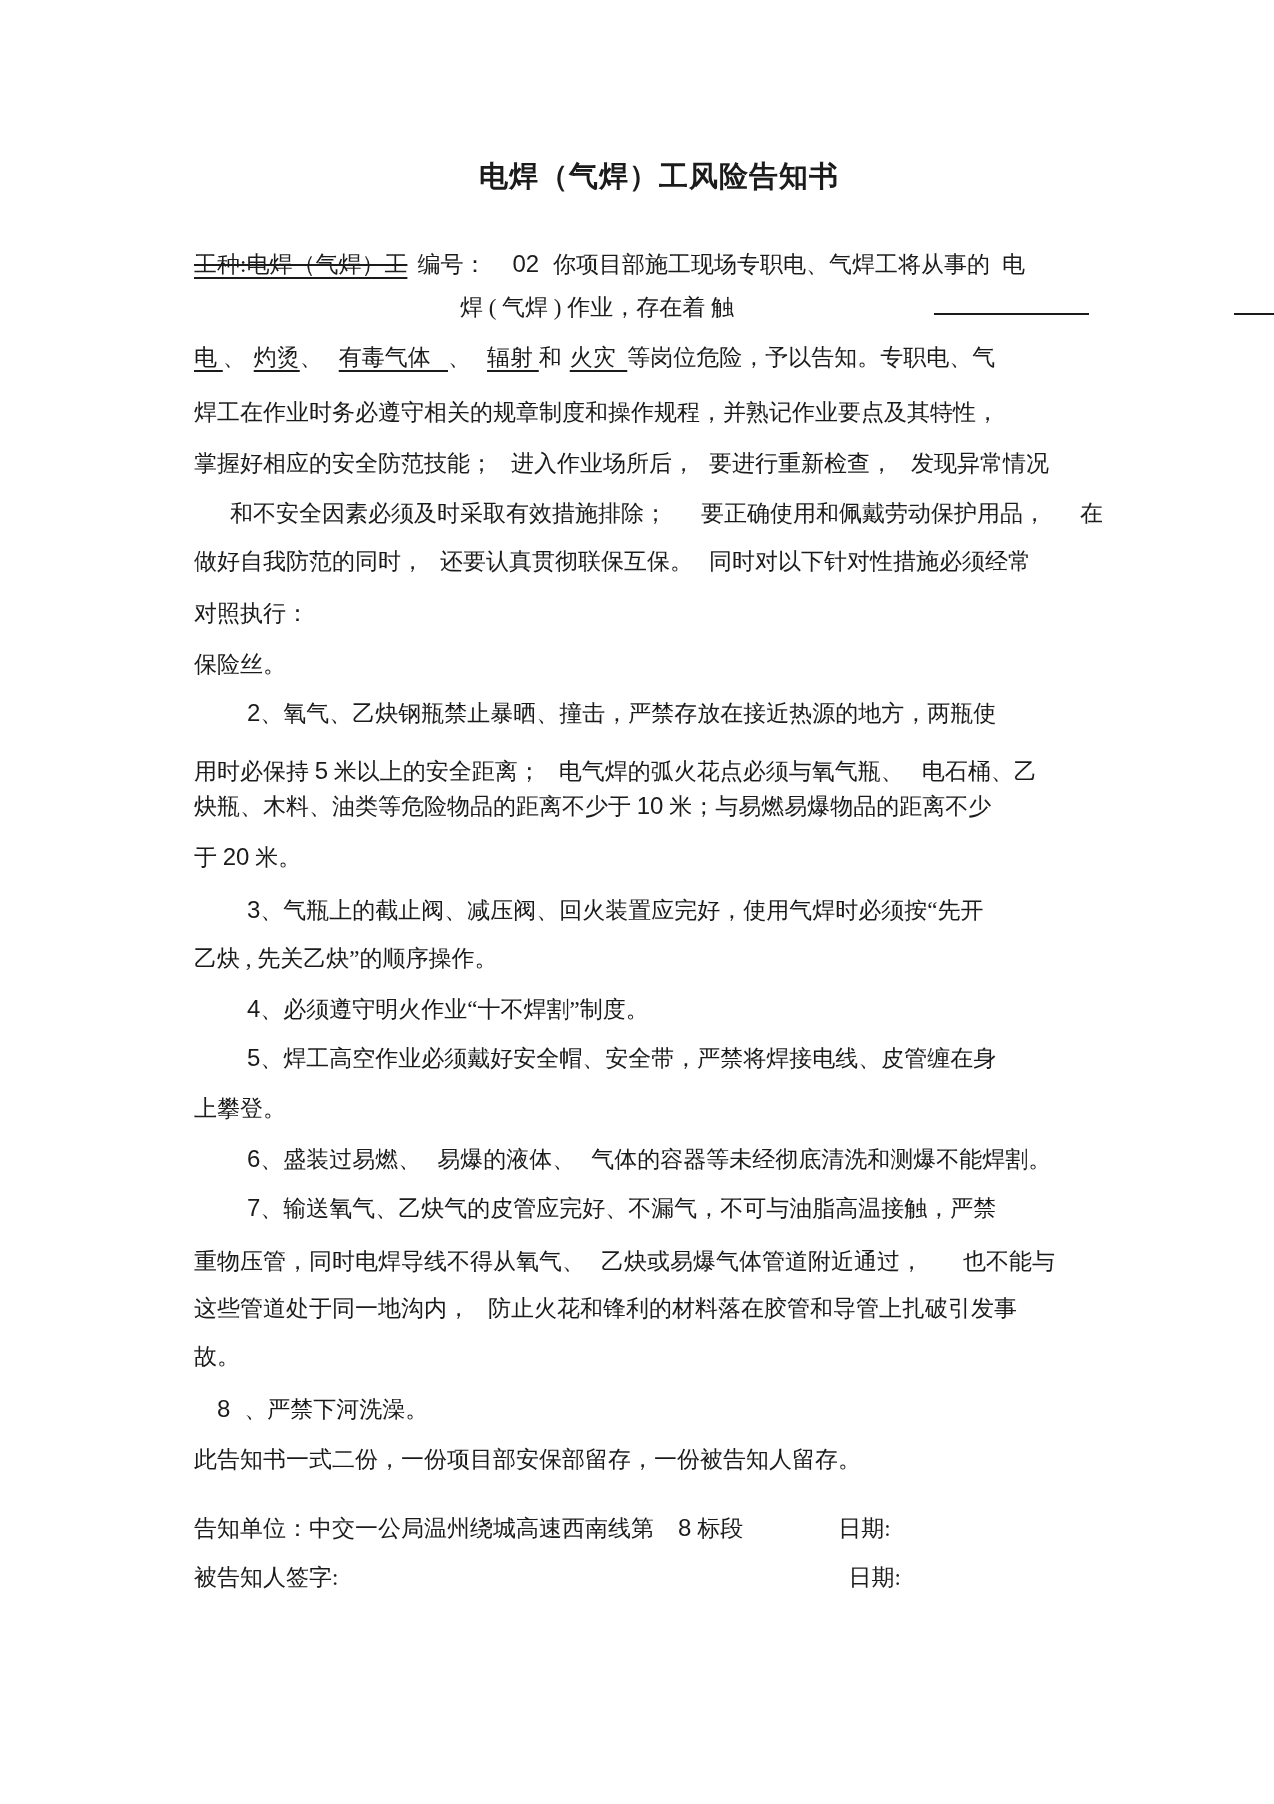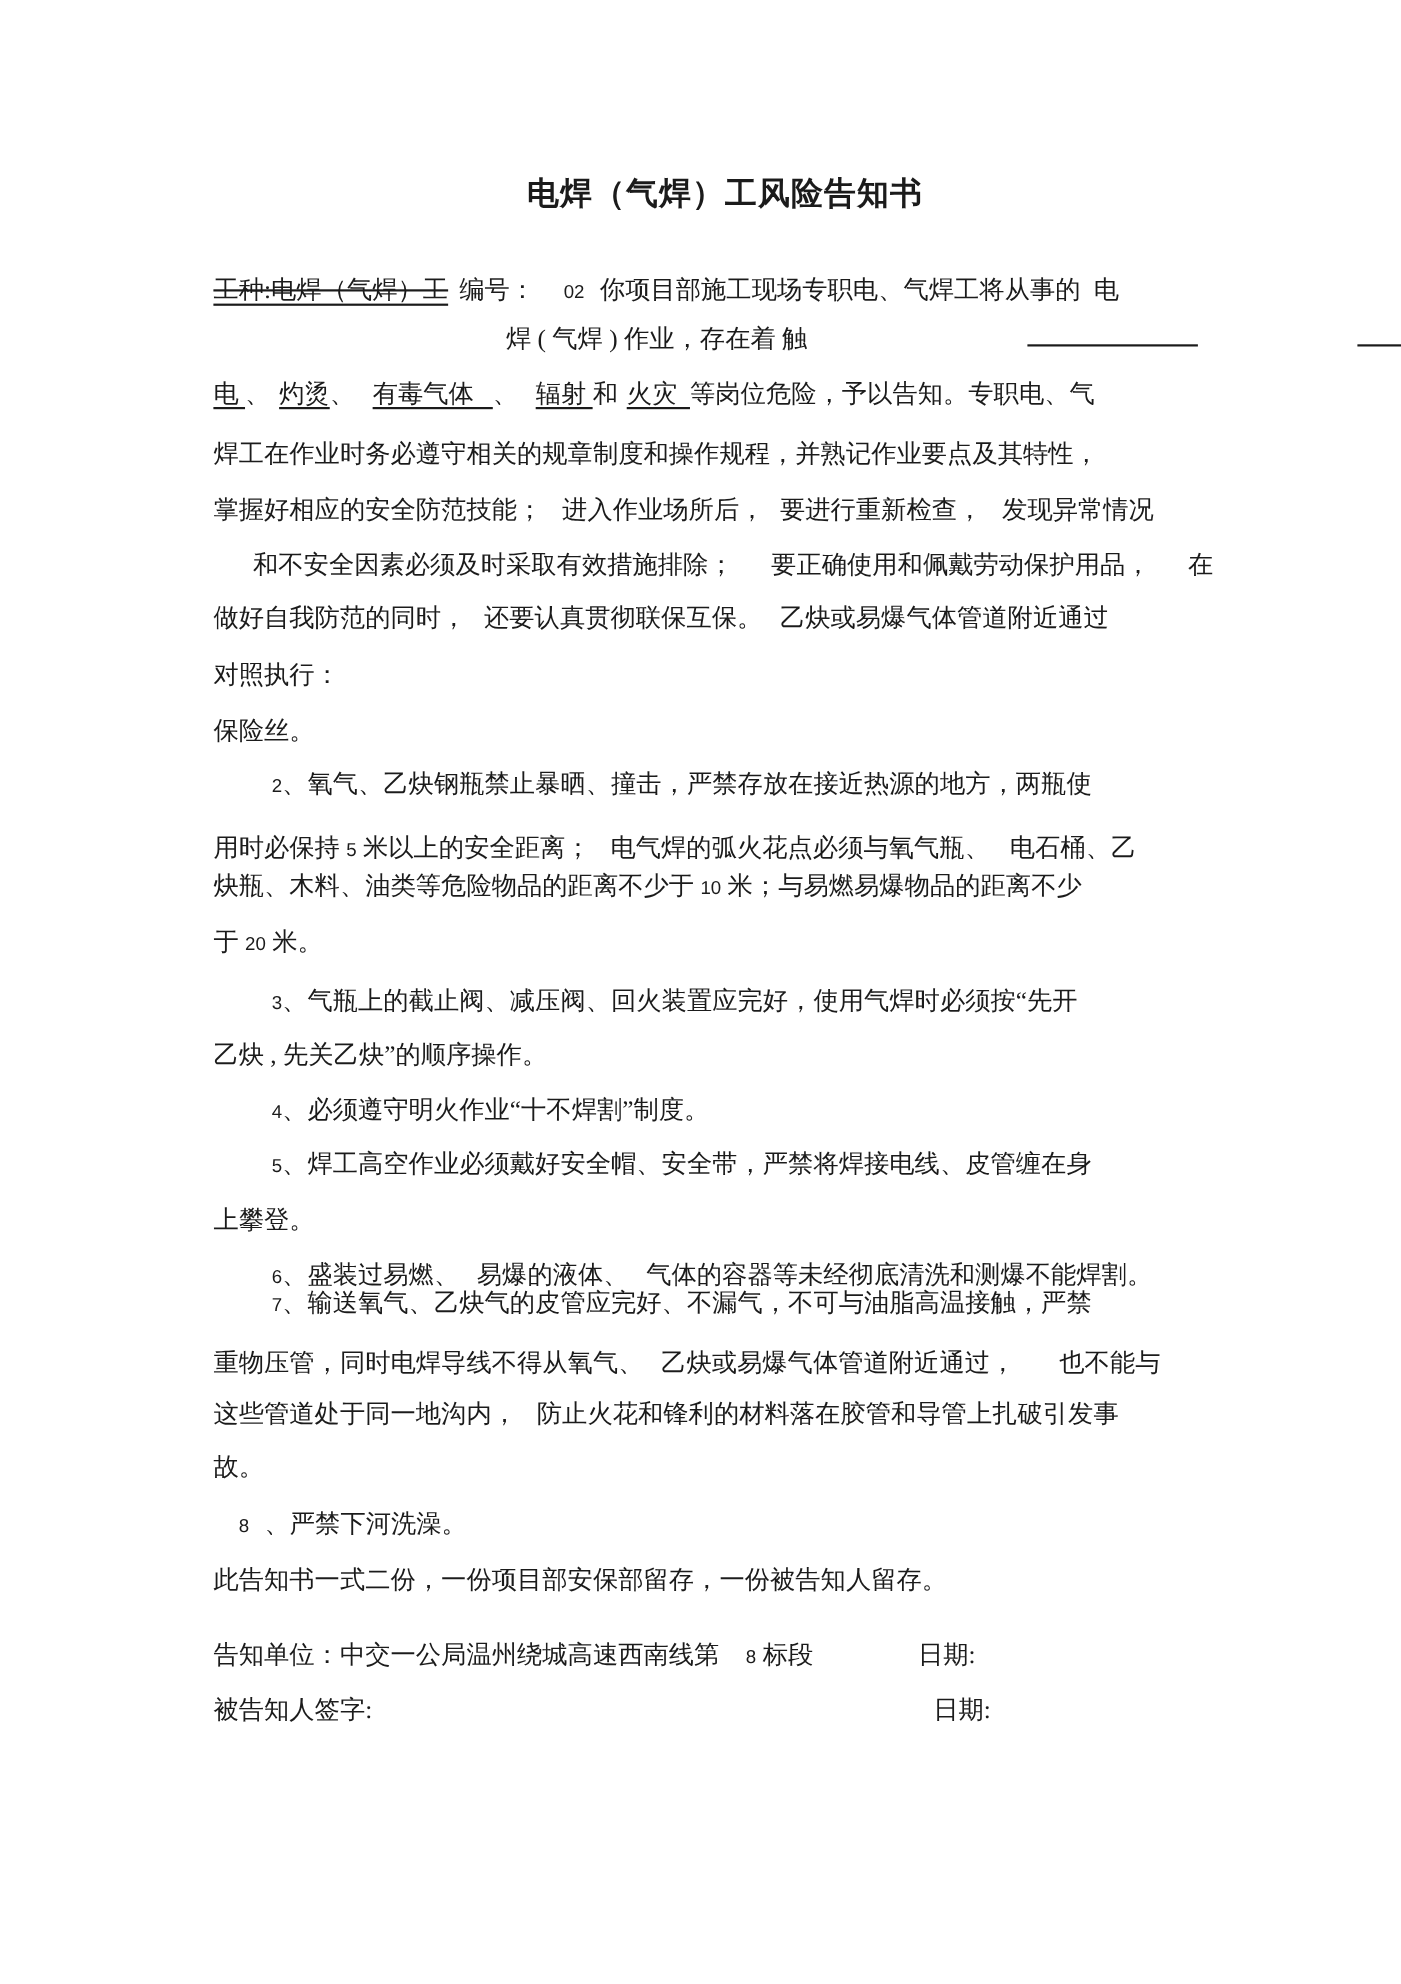--- a/index.html
+++ b/index.html
@@ -29,21 +29,21 @@
     height:26px;
     font-size:23px;
     line-height:26px;
     white-space:pre;
   }
   .seg{white-space:pre;}
   .u{text-decoration:underline;text-underline-offset:5px;}
   .us{text-decoration:underline line-through;text-underline-offset:5px;}
   .num{
     font-family:"Liberation Sans","DejaVu Sans",sans-serif;
-    font-size:17px;
+    font-size:24px;
   }
   .gap{display:inline-block;height:1px;}
   .blank{
     display:inline-block;
     height:21px;
     border-bottom:2px solid #1b1b1b;
     vertical-align:baseline;
   }
 </style>
 </head>
@@ -51,34 +51,34 @@
 
 <div class="page">
   <div class="title">电焊（气焊）工风险告知书</div>
   <div class="doc-body">
       <div class="line" style="margin-top: 57px;"><span class="seg us">工种:电焊（气焊）工</span><span class="gap" style="width: 10px;"></span><span class="seg">编号：</span><span class="gap" style="width: 26px;"></span><span class="seg num">02</span><span class="gap" style="width: 14px;"></span><span class="seg">你项目部施工现场专职电、气焊工将从事的</span><span class="gap" style="width: 12px;"></span><span class="seg">电</span></div>
       <div class="line" style="margin-top: 15px; padding-left: 57px; text-align: right;"><span class="seg">焊 ( 气焊 ) 作业，存在着 触</span><span class="gap" style="width: 200px;"></span><span class="blank" style="width: 155px;"></span><span class="gap" style="width: 145px;"></span><span class="blank" style="width: 40px;"></span></div>
       <div class="line" style="margin-top: 27px;"><span class="seg u">电 </span><span class="seg">、</span><span class="gap" style="width: 8px;"></span><span class="seg u">灼烫</span><span class="seg">、</span><span class="gap" style="width: 16px;"></span><span class="seg u">有毒气体   </span><span class="seg">、</span><span class="gap" style="width: 16px;"></span><span class="seg u">辐射 </span><span class="seg">和</span><span class="gap" style="width: 8px;"></span><span class="seg u">火灾  </span><span class="seg">等岗位危险，予以告知。专职电、气</span></div>
       <div class="line" style="margin-top: 29px;"><span class="seg">焊工在作业时务必遵守相关的规章制度和操作规程，并熟记作业要点及其特性，</span></div>
       <div class="line" style="margin-top: 25px;"><span class="seg">掌握好相应的安全防范技能；</span><span class="gap" style="width: 18px;"></span><span class="seg">进入作业场所后，</span><span class="gap" style="width: 14px;"></span><span class="seg">要进行重新检查，</span><span class="gap" style="width: 18px;"></span><span class="seg">发现异常情况</span></div>
       <div class="line" style="margin-top: 24px; margin-left: 36px;"><span class="seg">和不安全因素必须及时采取有效措施排除；</span><span class="gap" style="width: 34px;"></span><span class="seg">要正确使用和佩戴劳动保护用品，</span><span class="gap" style="width: 34px;"></span><span class="seg">在</span></div>
-      <div class="line" style="margin-top: 22px;"><span class="seg">做好自我防范的同时，</span><span class="gap" style="width: 16px;"></span><span class="seg">还要认真贯彻联保互保。</span><span class="gap" style="width: 16px;"></span><span class="seg">乙炔或易爆气体管道附近通过</span></div>
+      <div class="line" style="margin-top: 22px;"><span class="seg">做好自我防范的同时，</span><span class="gap" style="width: 16px;"></span><span class="seg">还要认真贯彻联保互保。</span><span class="gap" style="width: 16px;"></span><span class="seg">同时对以下针对性措施必须经常</span></div>
       <div class="line" style="margin-top: 26px;"><span class="seg">对照执行：</span></div>
       <div class="line" style="margin-top: 25px;"><span class="seg">保险丝。</span></div>
       <div class="line" style="margin-top: 22px; padding-left: 53px;"><span class="seg num">2</span><span class="seg">、氧气、乙炔钢瓶禁止暴晒、撞击，严禁存放在接近热源的地方，两瓶使</span></div>
       <div class="line" style="margin-top: 32px;"><span class="seg">用时必保持 </span><span class="seg num">5</span><span class="seg"> 米以上的安全距离；</span><span class="gap" style="width: 18px;"></span><span class="seg">电气焊的弧火花点必须与氧气瓶、</span><span class="gap" style="width: 18px;"></span><span class="seg">电石桶、乙</span></div>
       <div class="line" style="margin-top: 9px;"><span class="seg">炔瓶、木料、油类等危险物品的距离不少于 </span><span class="seg num">10</span><span class="seg"> 米；与易燃易爆物品的距离不少</span></div>
       <div class="line" style="margin-top: 25px;"><span class="seg">于 </span><span class="seg num">20</span><span class="seg"> 米。</span></div>
       <div class="line" style="margin-top: 27px; padding-left: 53px;"><span class="seg num">3</span><span class="seg">、气瓶上的截止阀、减压阀、回火装置应完好，使用气焊时必须按“先开</span></div>
       <div class="line" style="margin-top: 23px;"><span class="seg">乙炔 , 先关乙炔”的顺序操作。</span></div>
       <div class="line" style="margin-top: 24px; padding-left: 53px;"><span class="seg num">4</span><span class="seg">、必须遵守明火作业“十不焊割”制度。</span></div>
       <div class="line" style="margin-top: 23px; padding-left: 53px;"><span class="seg num">5</span><span class="seg">、焊工高空作业必须戴好安全帽、安全带，严禁将焊接电线、皮管缠在身</span></div>
       <div class="line" style="margin-top: 25px;"><span class="seg">上攀登。</span></div>
       <div class="line" style="margin-top: 24px; padding-left: 53px;"><span class="seg num">6</span><span class="seg">、盛装过易燃、</span><span class="gap" style="width: 16px;"></span><span class="seg">易爆的液体、</span><span class="gap" style="width: 16px;"></span><span class="seg">气体的容器等未经彻底清洗和测爆不能焊割。</span></div>
-      <div class="line" style="padding-left: 53px;"><span class="seg num">7</span><span class="seg">、输送氧气、乙炔气的皮管应完好、不漏气，不可与油脂高温接触，严禁</span></div>
+      <div class="line" style="margin-top: 23px; padding-left: 53px;"><span class="seg num">7</span><span class="seg">、输送氧气、乙炔气的皮管应完好、不漏气，不可与油脂高温接触，严禁</span></div>
       <div class="line" style="margin-top: 28px;"><span class="seg">重物压管，同时电焊导线不得从氧气、</span><span class="gap" style="width: 16px;"></span><span class="seg">乙炔或易爆气体管道附近通过，</span><span class="gap" style="width: 40px;"></span><span class="seg">也不能与</span></div>
       <div class="line" style="margin-top: 21px;"><span class="seg">这些管道处于同一地沟内，</span><span class="gap" style="width: 18px;"></span><span class="seg">防止火花和锋利的材料落在胶管和导管上扎破引发事</span></div>
       <div class="line" style="margin-top: 22px;"><span class="seg">故。</span></div>
       <div class="line" style="margin-top: 26px; padding-left: 23px;"><span class="seg num">8</span><span class="gap" style="width: 14px;"></span><span class="seg">、严禁下河洗澡。</span></div>
       <div class="line" style="margin-top: 25px;"><span class="seg">此告知书一式二份，一份项目部安保部留存，一份被告知人留存。</span></div>
       <div class="line" style="margin-top: 42px;"><span class="seg">告知单位：中交一公局温州绕城高速西南线第</span><span class="gap" style="width: 24px;"></span><span class="seg num">8</span><span class="gap" style="width: 6px;"></span><span class="seg">标段</span><span class="gap" style="width: 95px;"></span><span class="seg">日期:</span></div>
       <div class="line" style="margin-top: 24px;"><span class="seg">被告知人签字:</span><span class="gap" style="width: 510px;"></span><span class="seg">日期:</span></div>
     </div>
 </div>
 

